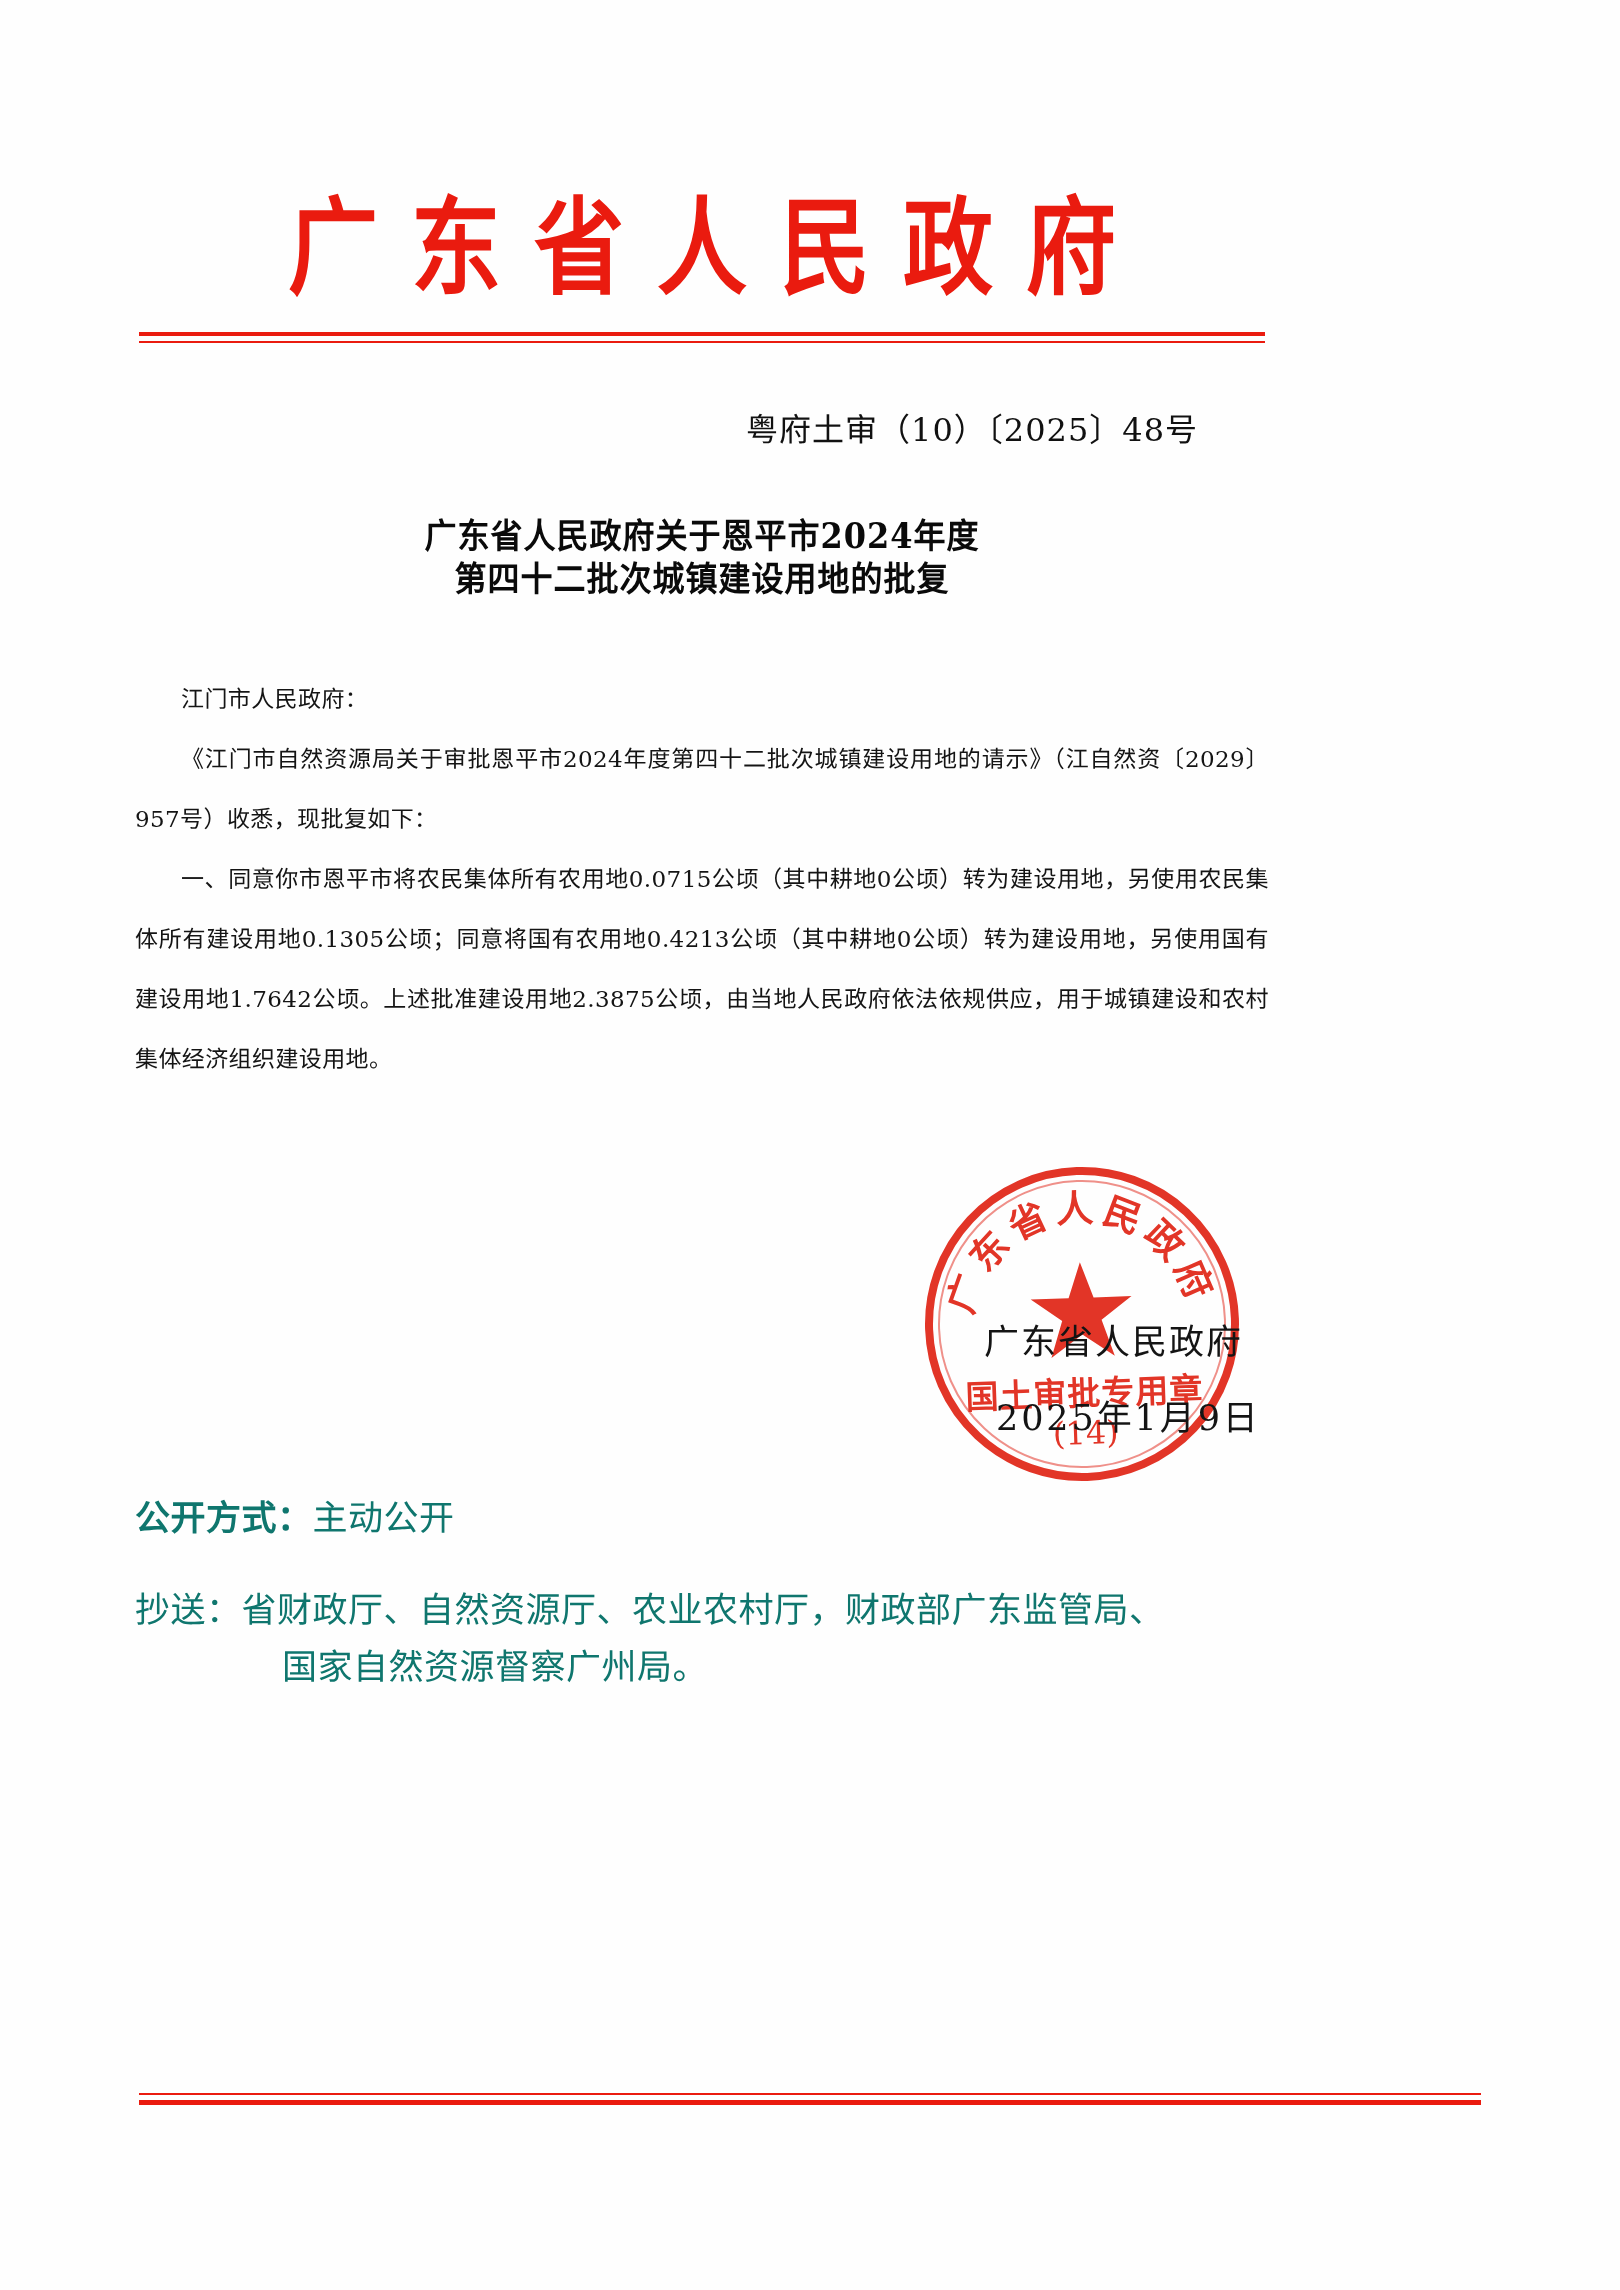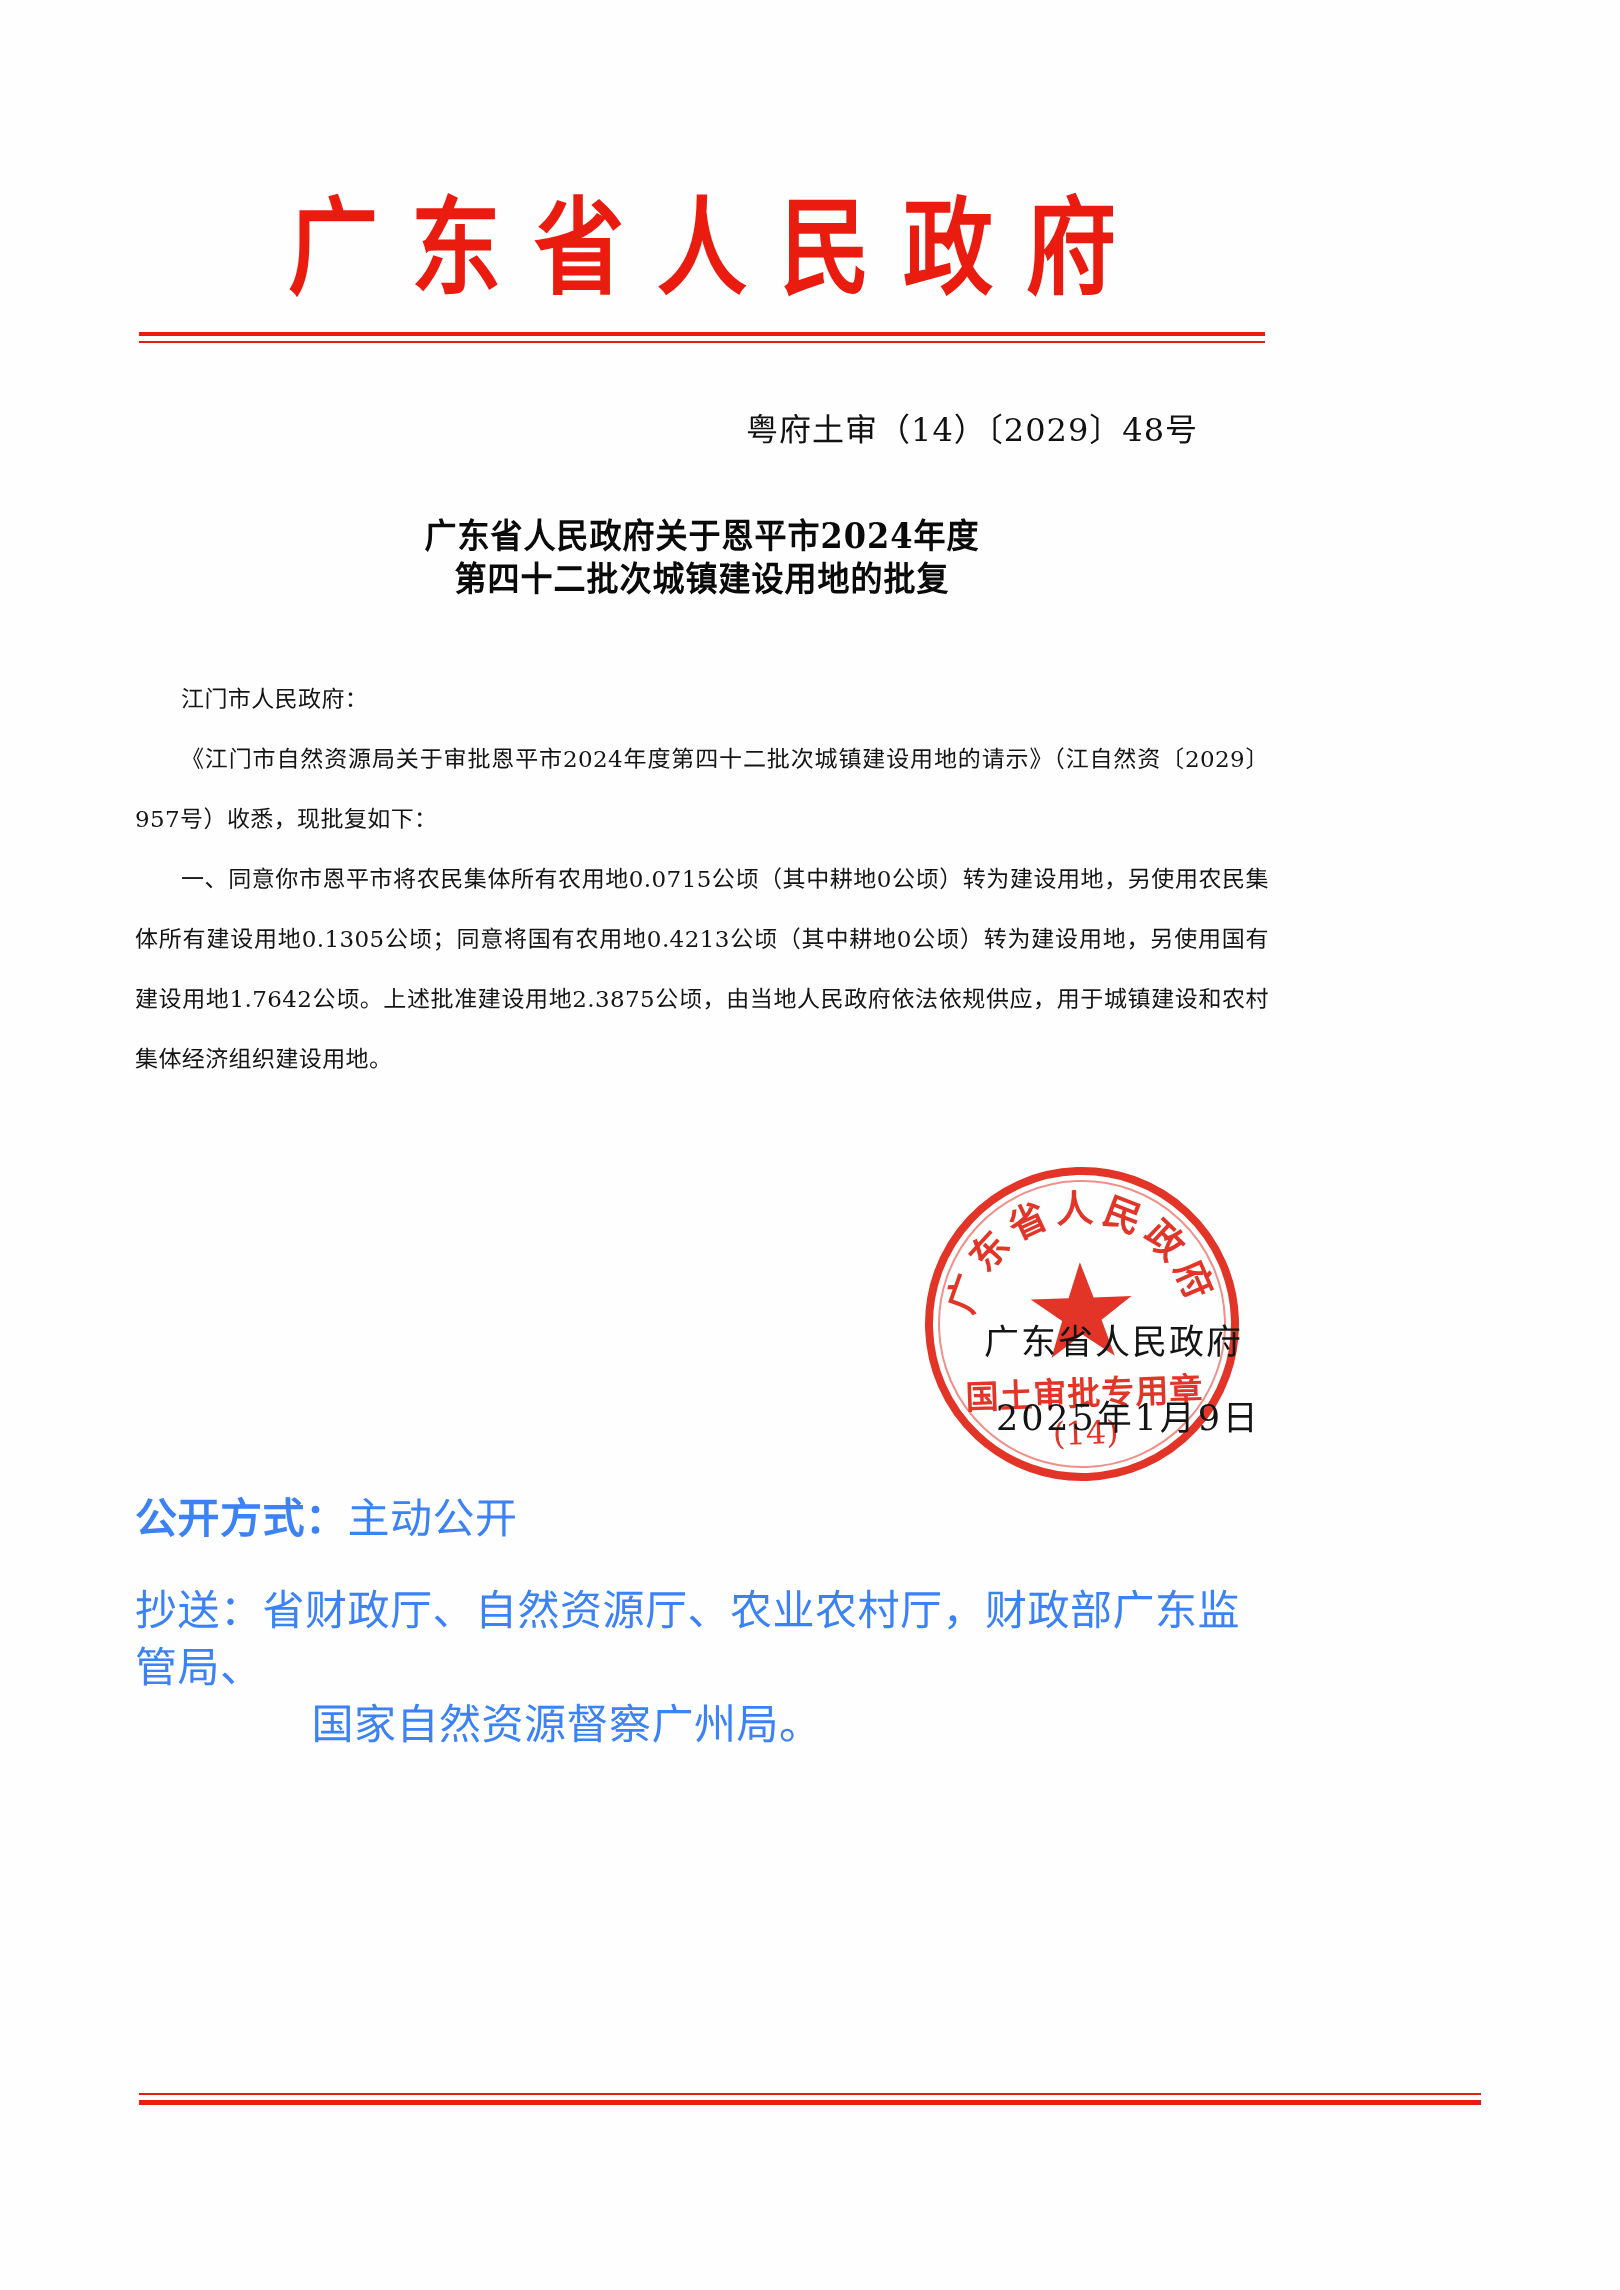--- a/index.html
+++ b/index.html
@@ -192,23 +192,23 @@
     width: 100%;
     text-align: center;
     color: #e02415;
     font-family: "DejaVu Serif", "Liberation Serif", serif;
     font-size: 32px;
   }
 
   
   .meta-block {
     margin-top: 21.6px;
-    font-family: Liberation Sans, sans-serif;
-    font-size: 42px;
-    color: #3b82f6;
+    font-family: Liberation Serif, serif;
+    font-size: 35px;
+    color: #0f766e;
     line-height: 57px;
   }
   .meta-disclosure { letter-spacing: 0.5px; }
   .meta-disclosure .lbl { font-weight: bold; }
   .meta-cc {
     margin-top: 35px;
     position: relative;
     padding-left: 0;
   }
   .meta-cc .cc-line1 { letter-spacing: 0.5px; }
@@ -234,21 +234,21 @@
       <div class="masthead-title">广东省人民政府</div>
     </div>
 
     <div class="red-rules">
       <div class="rule-thick"></div>
       <div class="rule-gap"></div>
       <div class="rule-thin"></div>
     </div>
 
     <div class="docnum-row">
-      <span class="docnum">粤府土审（14）〔2029〕48号</span>
+      <span class="docnum">粤府土审（10）〔2025〕48号</span>
     </div>
 
     <div class="doc-title">
       <div>广东省人民政府关于恩平市2024年度</div>
       <div>第四十二批次城镇建设用地的批复</div>
     </div>
 
     <div class="body-block">
       <p class="para salutation">江门市人民政府：</p>
       <p class="para">《江门市自然资源局关于审批恩平市2024年度第四十二批次城镇建设用地的请示》（江自然资〔2029〕957号）收悉，现批复如下：</p>

